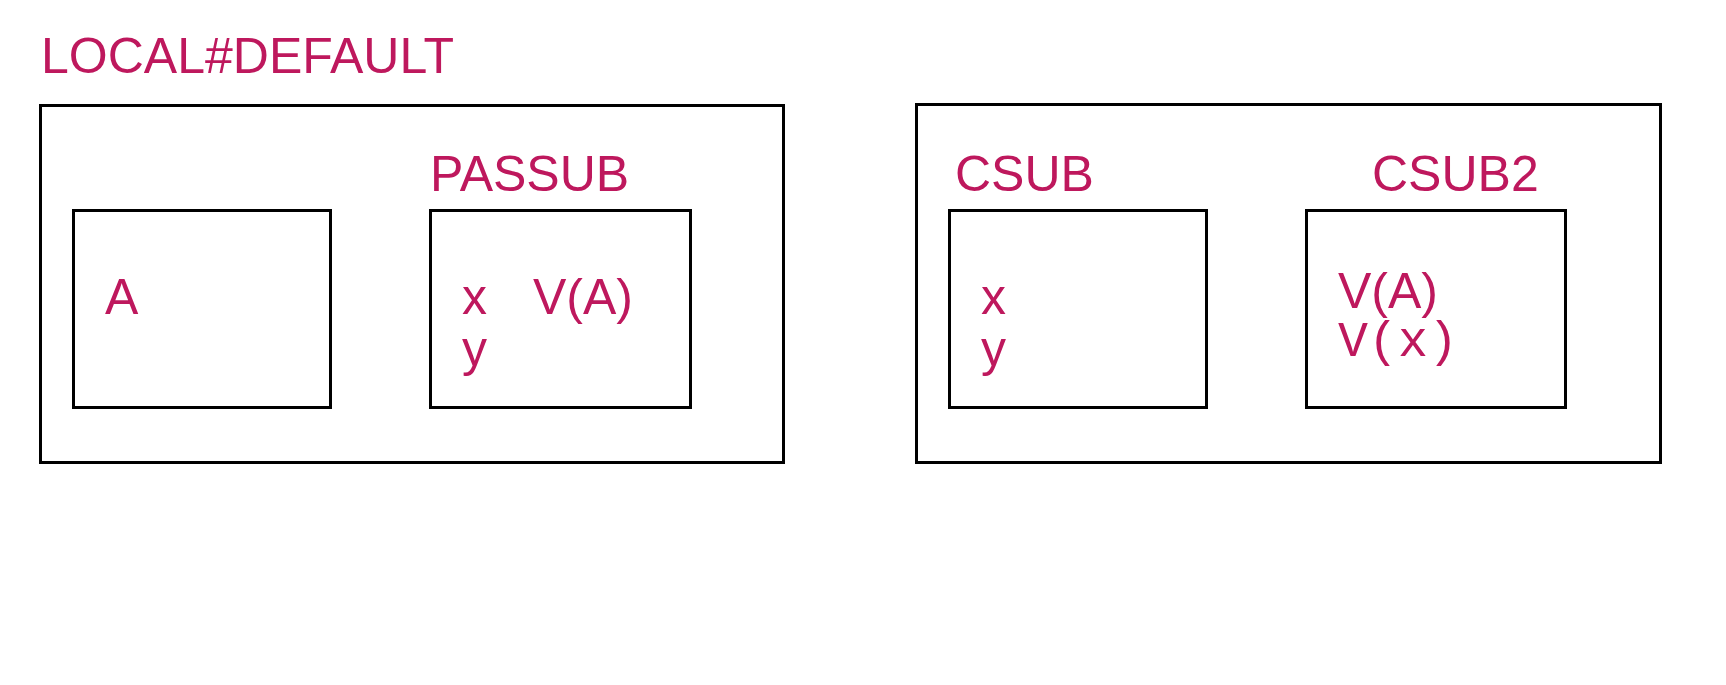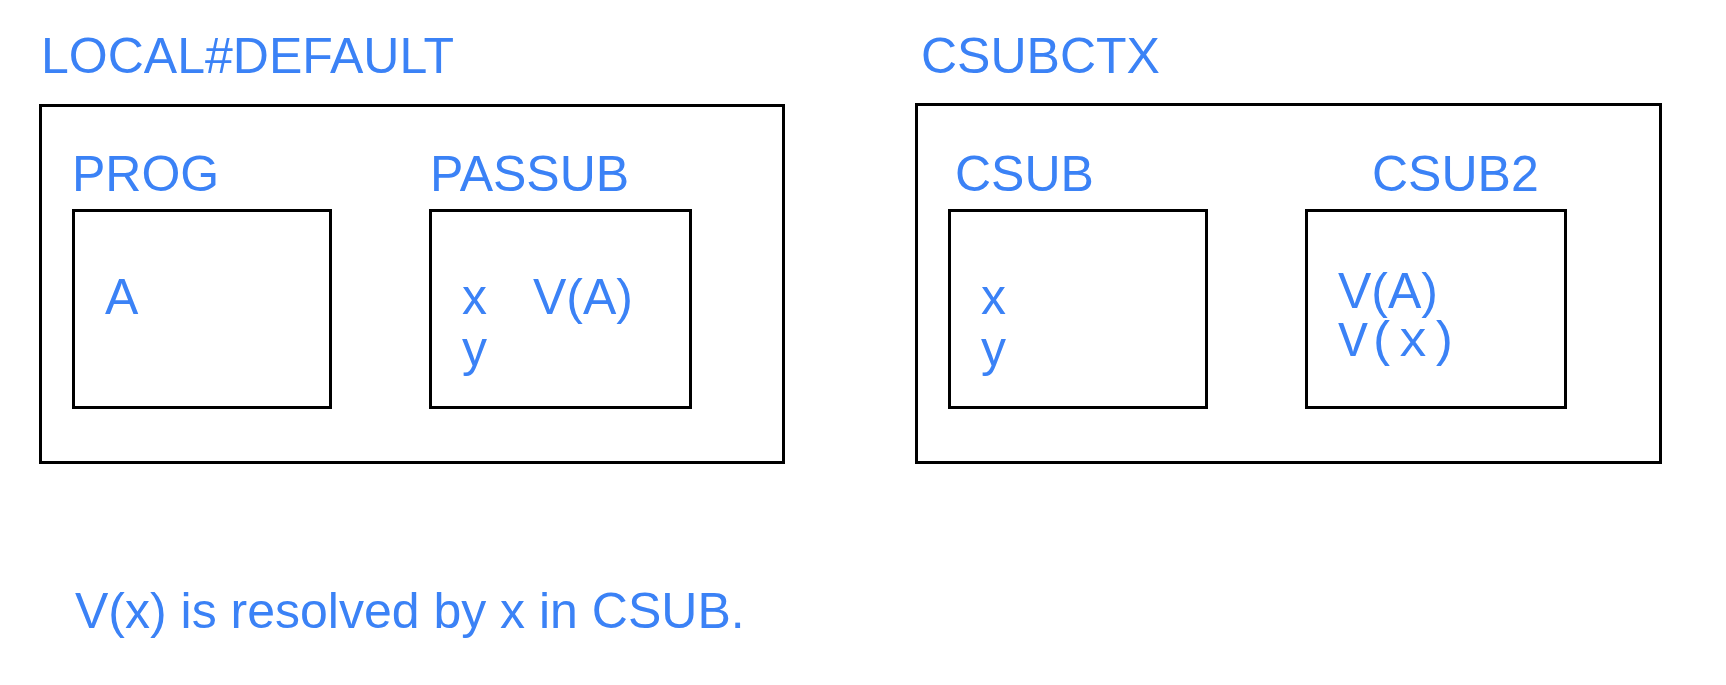--- a/index.html
+++ b/index.html
@@ -14,21 +14,21 @@
     background: #ffffff;
     font-family: "Liberation Sans", sans-serif;
     color: #000000;
     overflow: hidden;
   }
   .txt {
     position: absolute;
     font-size: 50px;
     line-height: 1.0;
     white-space: nowrap;
-    color: #3b82f6;
+    color: #be185d;
   }
   .box {
     position: absolute;
     border: 3px solid #000000;
     background: #ffffff;
     box-sizing: border-box;
   }
   
   .t1 { left: 41px;  top: 31px; }
   .t2 { left: 921px; top: 31px; }
@@ -56,26 +56,24 @@
   
   .note1 { left: 75px; top: 528px; }
   .note2 { left: 75px; top: 586px; }
 </style>
 </head>
 <body>
 
 <div class="canvas">
 
   <span class="txt t1">LOCAL#DEFAULT</span>
-  <span class="txt t2">CSUBCTX</span>
 
   <div class="box obox1"></div>
   <div class="box obox2"></div>
 
-  <span class="txt lbl-prog">PROG</span>
   <span class="txt lbl-csub">CSUB</span>
   <span class="txt lbl-passub">PASSUB</span>
   <span class="txt lbl-csub2">CSUB2</span>
 
   <div class="box ibox-prog"></div>
   <div class="box ibox-passub"></div>
   <div class="box ibox-csub"></div>
   <div class="box ibox-csub2"></div>
 
   <span class="txt c-prog-1">A</span>
@@ -85,15 +83,14 @@
     <span>V(A)</span>
   </span>
   <span class="txt c-passub-2">y</span>
 
   <span class="txt c-csub-1">x</span>
   <span class="txt c-csub-2">y</span>
 
   <span class="txt c-csub2-1">V(A)</span>
   <span class="txt c-csub2-2">V(x)</span>
 
-  <span class="txt note2">V(x) is resolved by x in CSUB.</span>
 
 </div>
 
 </body></html>

